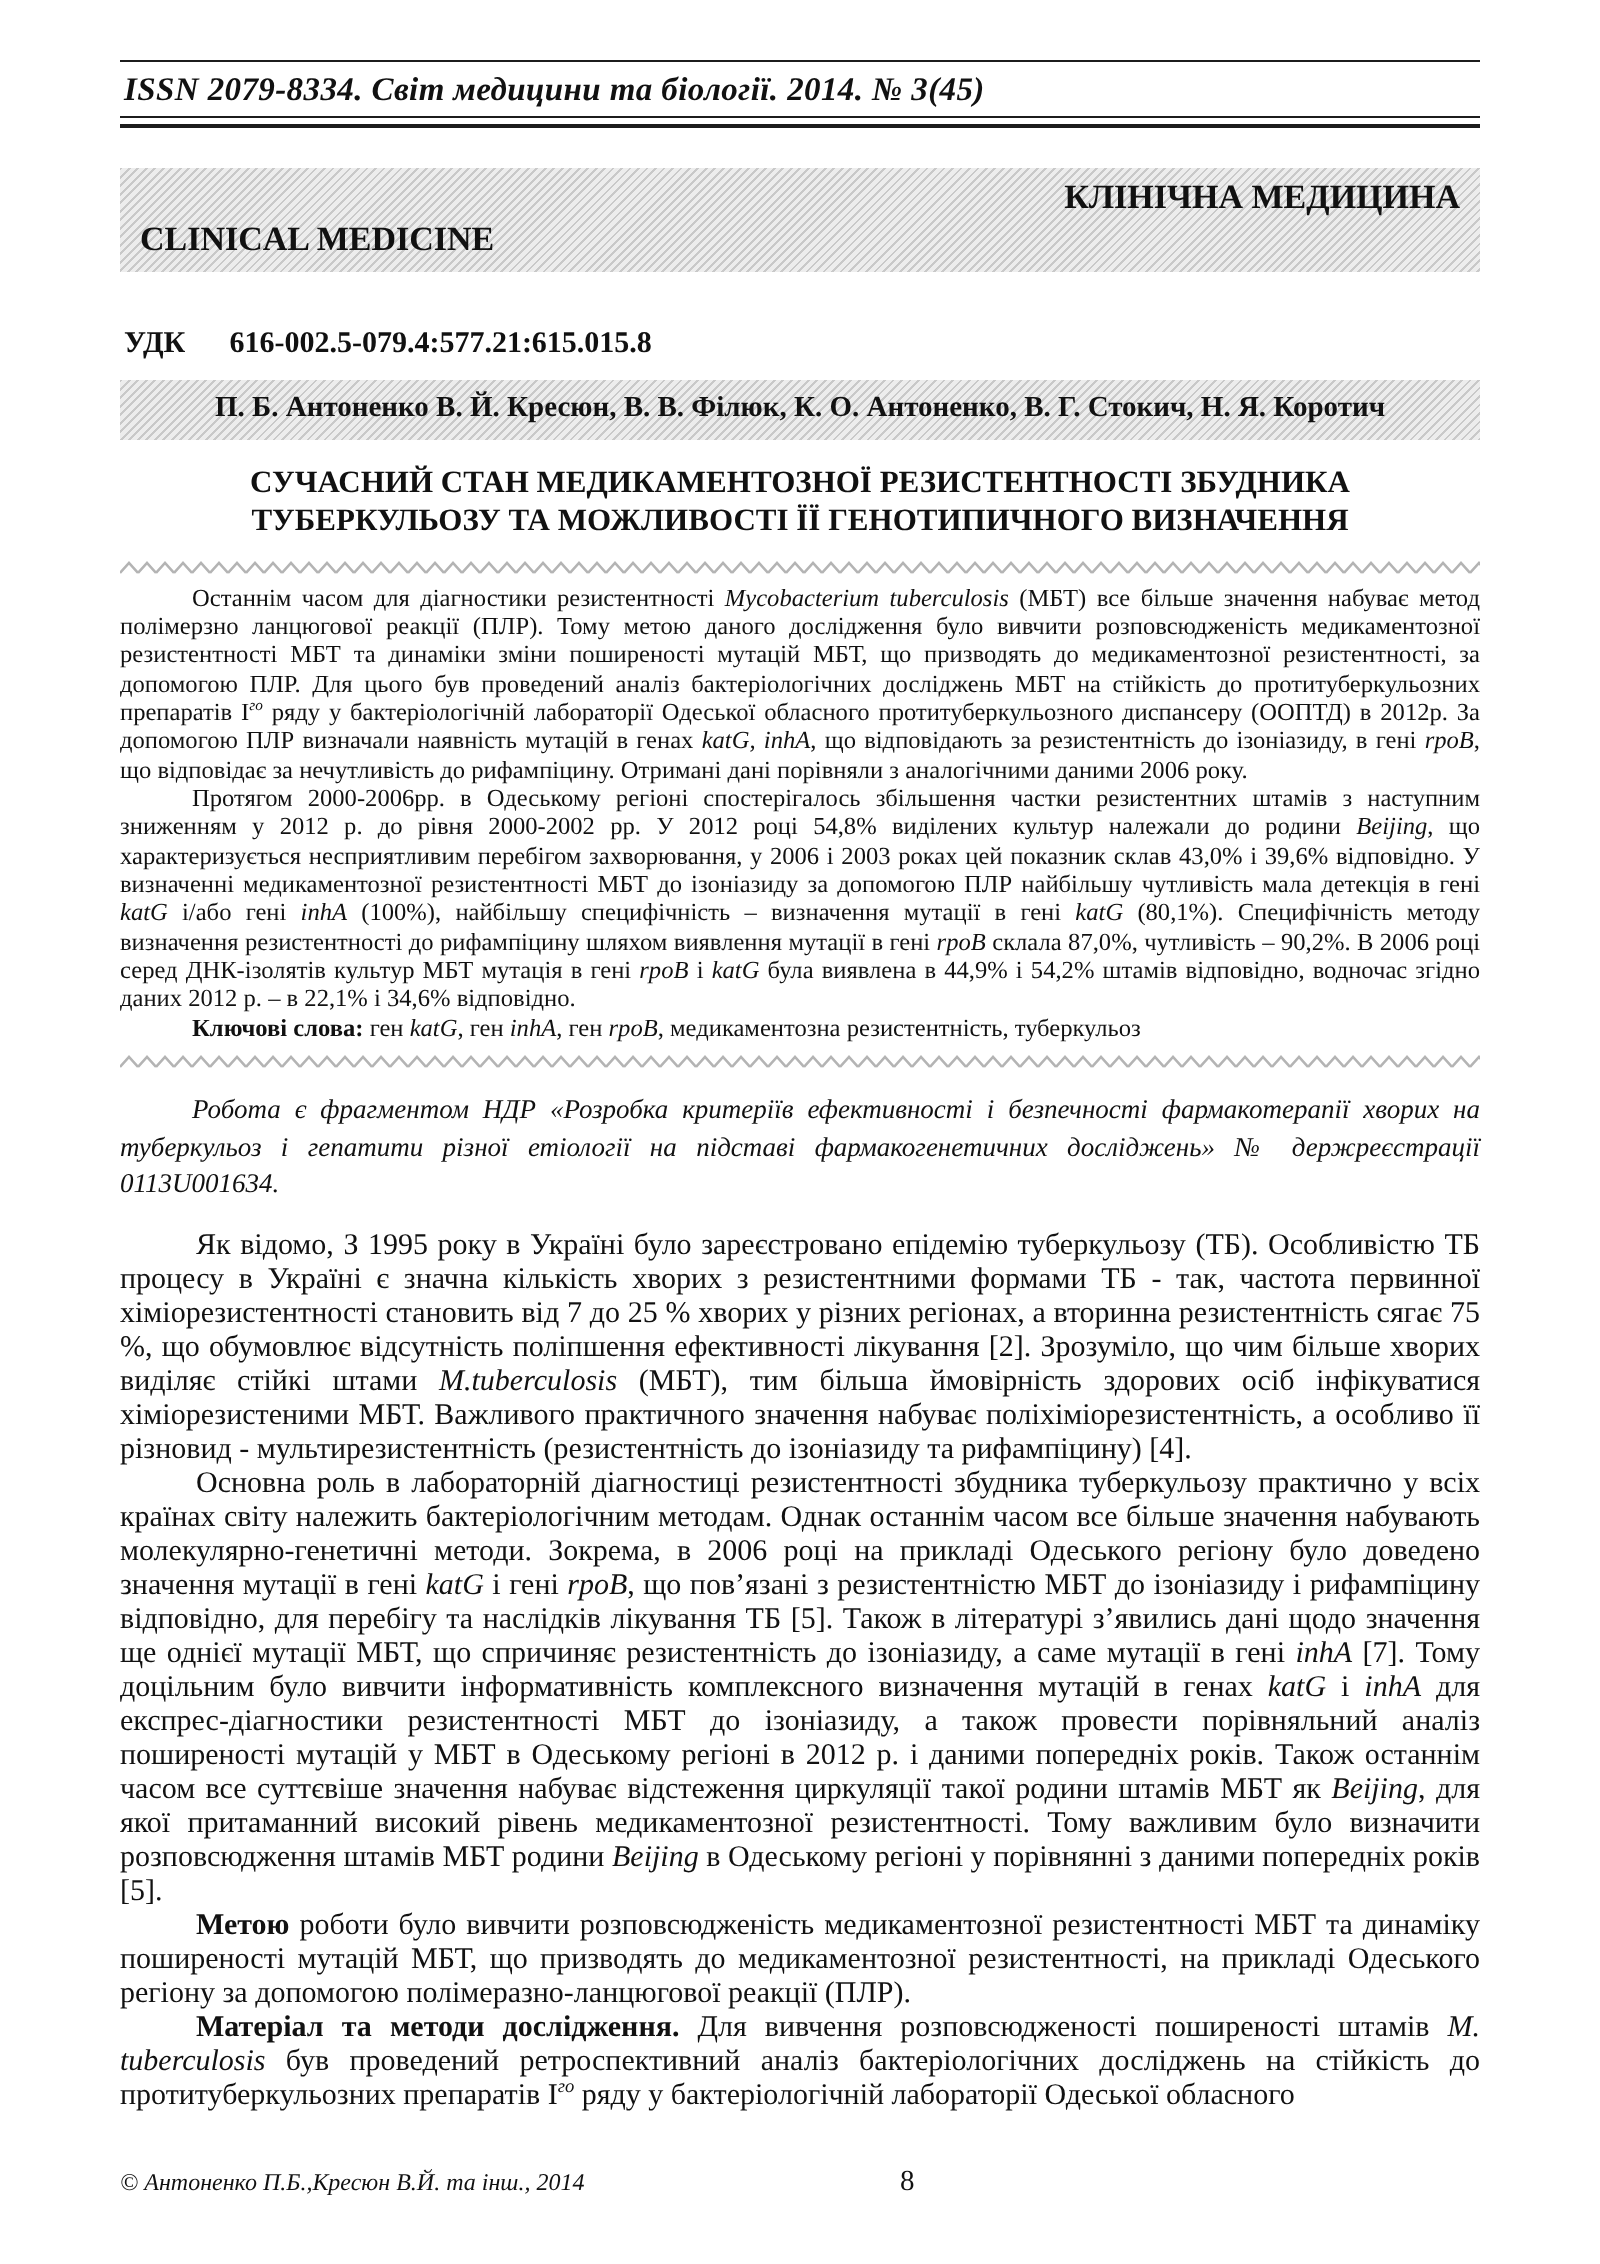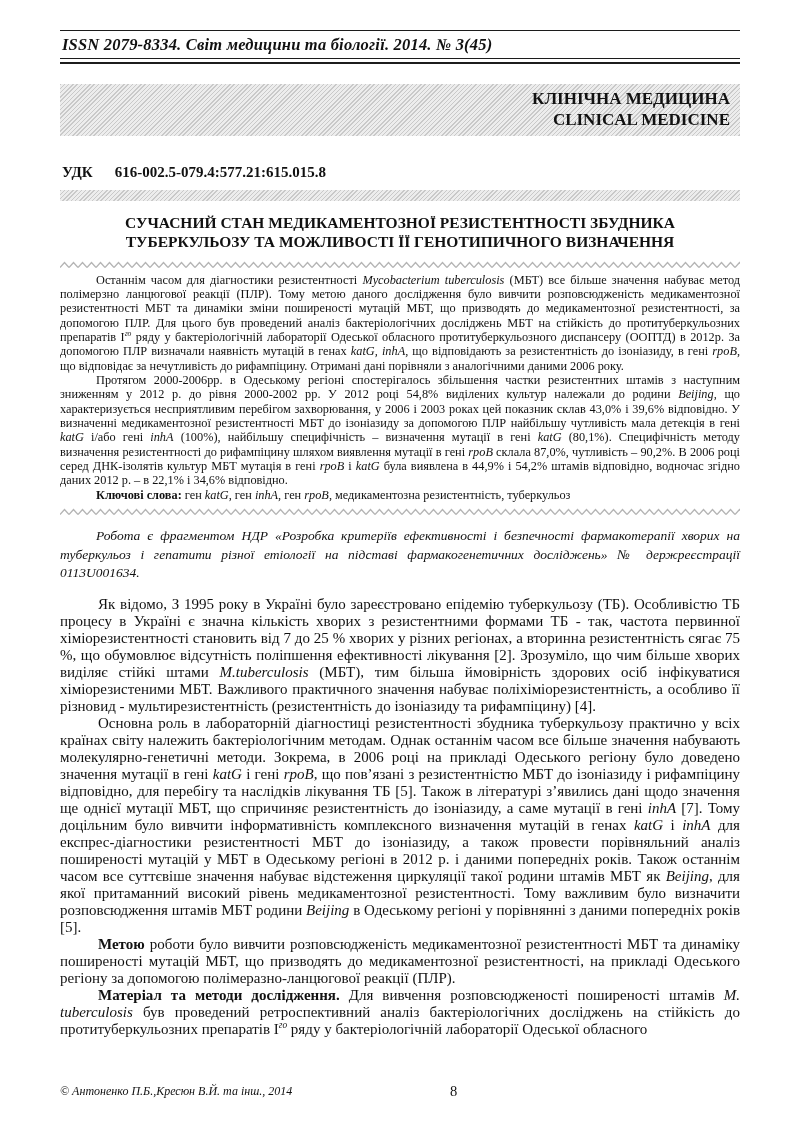--- a/index.html
+++ b/index.html
@@ -29,21 +29,21 @@
   }
 
   
   .hatch {
     background: repeating-linear-gradient(135deg,
       #c9c9c9 0px, #c9c9c9 1px, #ededed 1px, #ededed 3px);
   }
   .section-banner { margin-top: 20px; padding: 4px 10px 6px 10px; }
   .section-banner .row { font-weight: bold; font-size: 17px; line-height: 21px; }
   .section-banner .row.left  { text-align: right; }
-  .section-banner .row.right { text-align: right; }
+  .section-banner .row.right { }
 
   .udk-line { margin-top: 28px; font-weight: bold; font-size: 15px; padding-left: 2px; }
   .udk-line .udk-code { margin-left: 22px; }
 
   .authors-banner {
     margin-top: 9px; padding: 5px 16px 6px 16px;
     text-align: center; font-weight: bold;
     font-size: 14.5px; line-height: 19px;
   }
 
@@ -106,20 +106,21 @@
   <div class="section-banner hatch">
     <div class="row left">КЛІНІЧНА МЕДИЦИНА</div>
     <div class="row right">CLINICAL MEDICINE</div>
   </div>
 
   <div class="udk-line">
     <span class="udk-label">УДК</span><span class="udk-code">616-002.5-079.4:577.21:615.015.8</span>
   </div>
 
   <div class="authors-banner hatch">
+    <div>П. Б. Антоненко В. Й. Кресюн, В. В. Філюк, К. О. Антоненко, В. Г. Стокич, Н. Я. Коротич</div>
   </div>
 
   <h1 class="article-title">СУЧАСНИЙ СТАН МЕДИКАМЕНТОЗНОЇ РЕЗИСТЕНТНОСТІ ЗБУДНИКА ТУБЕРКУЛЬОЗУ ТА МОЖЛИВОСТІ ЇЇ ГЕНОТИПИЧНОГО ВИЗНАЧЕННЯ</h1>
 
   <svg class="zigzag" width="680" height="8">
     <defs>
       <pattern id="zz1" width="9" height="8" patternUnits="userSpaceOnUse">
         <path d="M0 6.5 L4.5 1.5 L9 6.5" fill="none" stroke="#b4b4b4" stroke-width="1.3"></path>
       </pattern>
     </defs>

